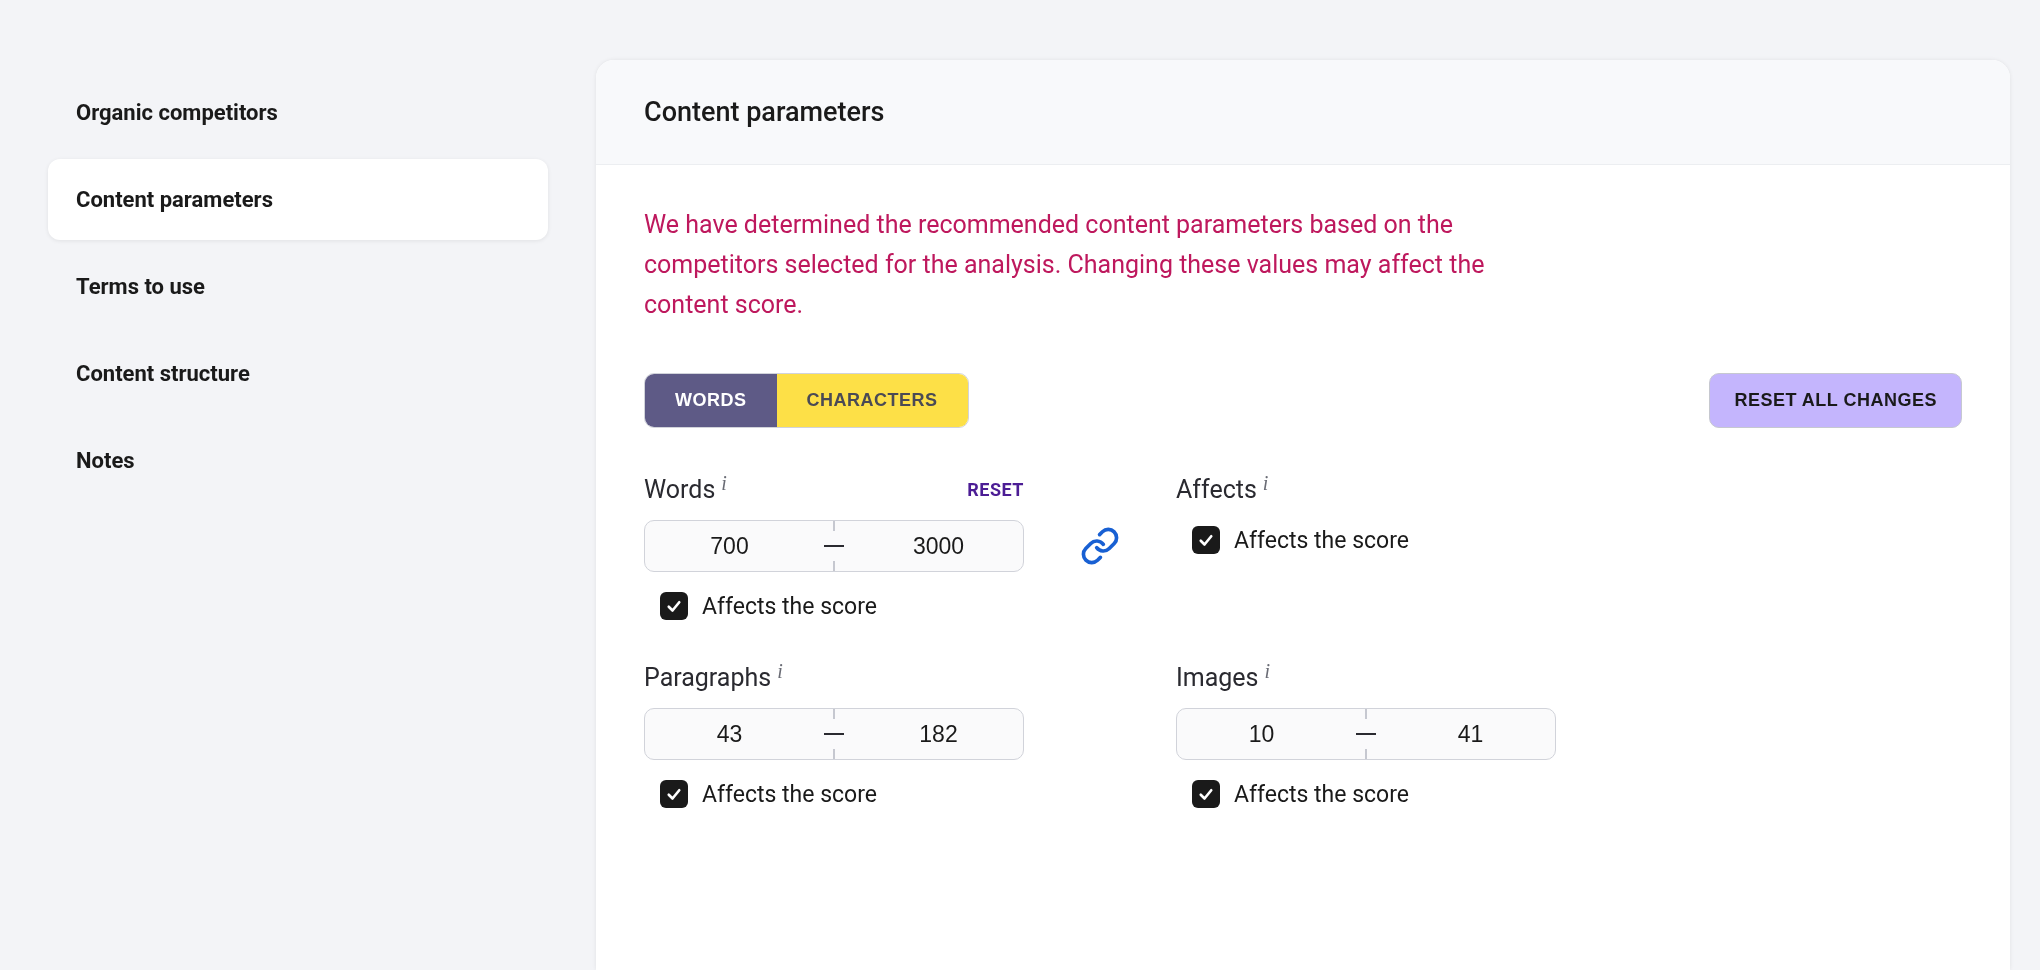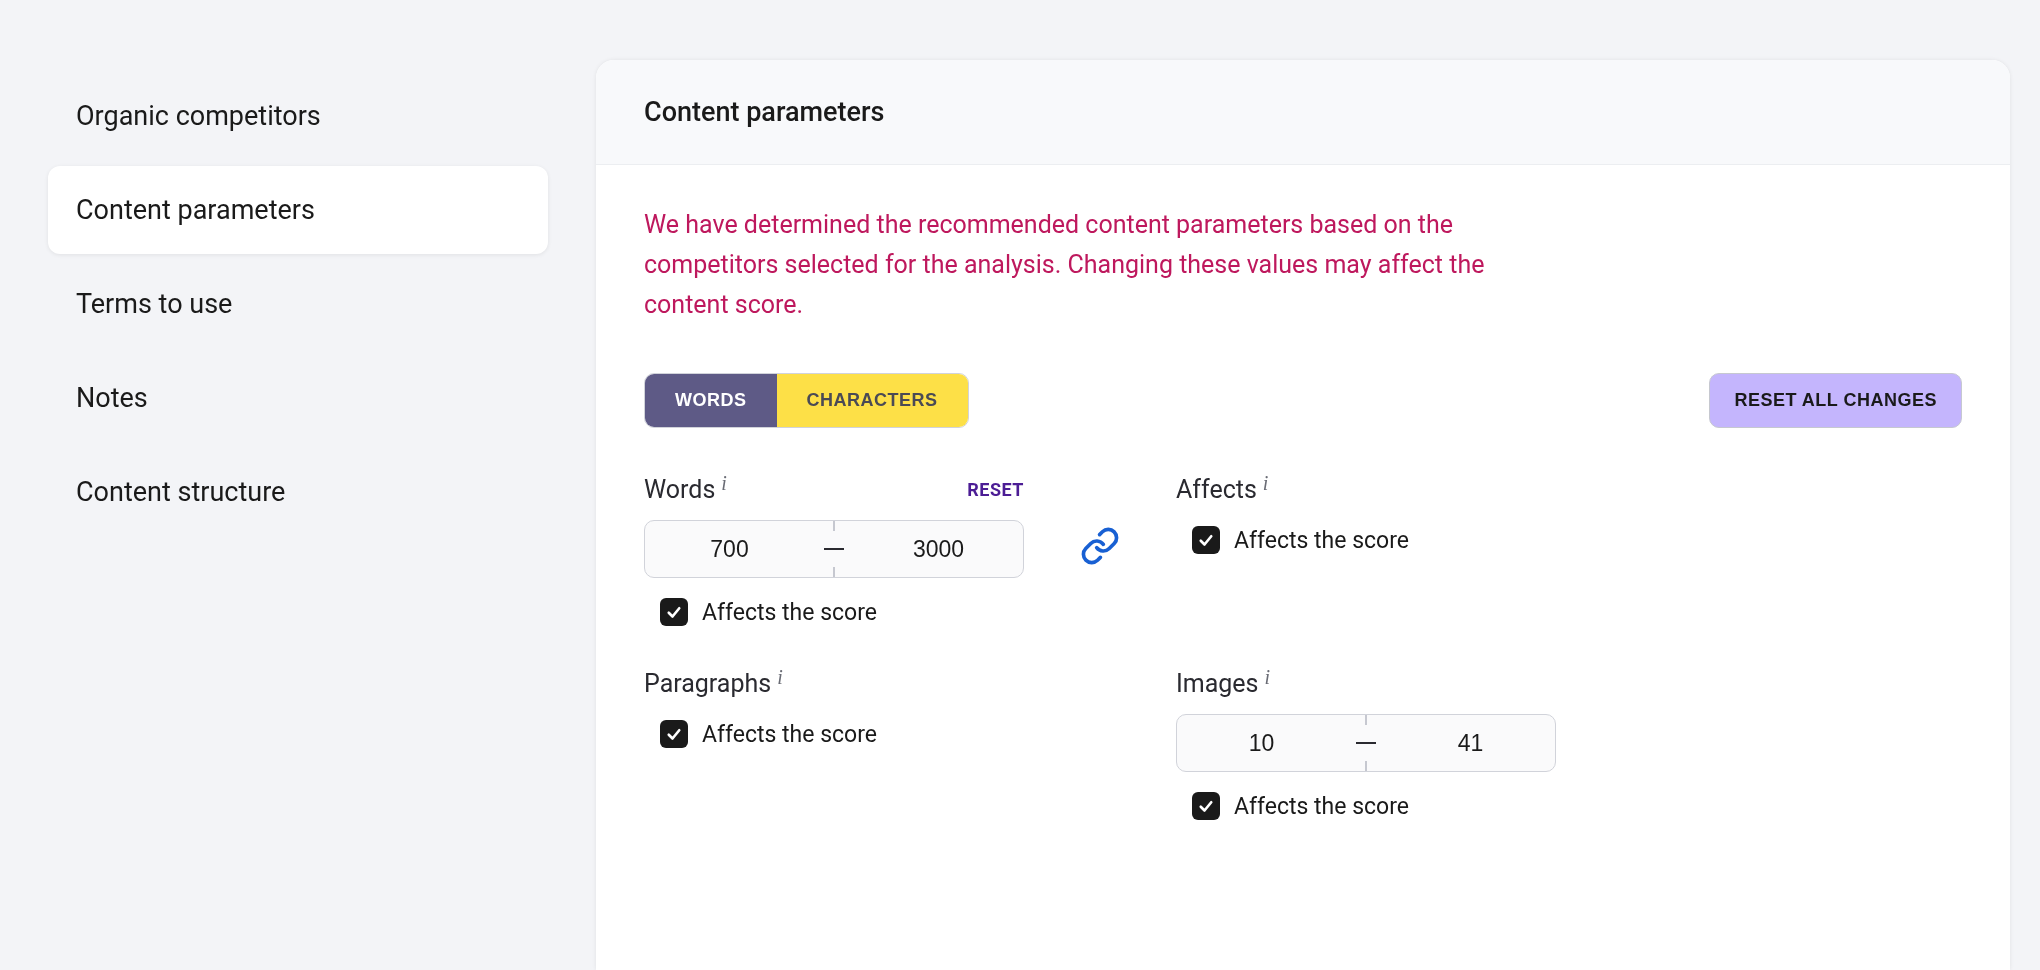--- a/index.html
+++ b/index.html
@@ -11,22 +11,22 @@
       height: 970px;
       overflow: hidden;
       display: flex;
     }
     .sidebar {
       width: 596px;
       padding: 72px 48px 0 48px;
     }
     .sidebar-item {
       padding: 28px 28px;
-      font-size: 27px;
-      font-weight: 400;
+      font-size: 22px;
+      font-weight: 700;
       color: #1a1a1a;
       cursor: pointer;
       border-radius: 12px;
       margin-bottom: 6px;
     }
     .sidebar-item.active {
       background: #fff;
       box-shadow: 0 1px 4px rgba(0,0,0,0.08);
     }
     .panel {
@@ -131,21 +131,21 @@
       letter-spacing: 0.5px;
       color: #4c1d95;
       cursor: pointer;
     }
     .range-input {
       display: flex;
       align-items: center;
       border: 1px solid #d1d3da;
       border-radius: 10px;
       background: #fafafb;
-      height: 58px;
+      height: 52px;
       position: relative;
     }
     .range-cell {
       flex: 1;
       text-align: center;
       font-size: 23px;
       color: #1a1a1a;
       border: none;
       background: transparent;
       outline: none;
@@ -206,22 +206,22 @@
     }
     .link-icon-holder svg { width: 40px; height: 40px; }
   </style>
 </head>
 <body>
 
 <div class="sidebar">
   <div class="sidebar-item">Organic competitors</div>
   <div class="sidebar-item active">Content parameters</div>
   <div class="sidebar-item">Terms to use</div>
+  <div class="sidebar-item">Content structure</div>
   <div class="sidebar-item">Notes</div>
-  <div class="sidebar-item">Content structure</div>
 </div>
 
 <div class="panel">
   <div class="panel-header">Content parameters</div>
   <div class="panel-body">
     <p class="description">We have determined the recommended content parameters based on the competitors selected for the analysis. Changing these values may affect the content score.</p>
 
     <div class="toolbar">
       <div class="seg">
         <button class="seg-btn active">WORDS</button>
@@ -286,20 +286,29 @@
 
     <div class="params-row">
 
       <div class="param-block">
         <div class="param-label-row">
           <span class="param-label">
             <span>Paragraphs</span>
             <span class="info-i">i</span>
           </span>
         </div>
+        <div class="range-input">
+          <input class="range-cell" value="43" style="">
+          <div class="range-divider">
+            <span class="tick top"></span>
+              <span class="range-dash"></span>
+              <span class="tick bottom"></span>
+          </div>
+          <input class="range-cell" value="182" style="">
+        </div>
         <div class="affects-row">
           <span class="checkbox">
             <svg viewBox="0 0 24 24" fill="none" stroke="#fff" stroke-width="3.5" stroke-linecap="round" stroke-linejoin="round">
                 <polyline points="5 13 10 18 19 7"></polyline>
               </svg>
           </span>
           <span class="affects-label">Affects the score</span>
         </div>
       </div>
 

